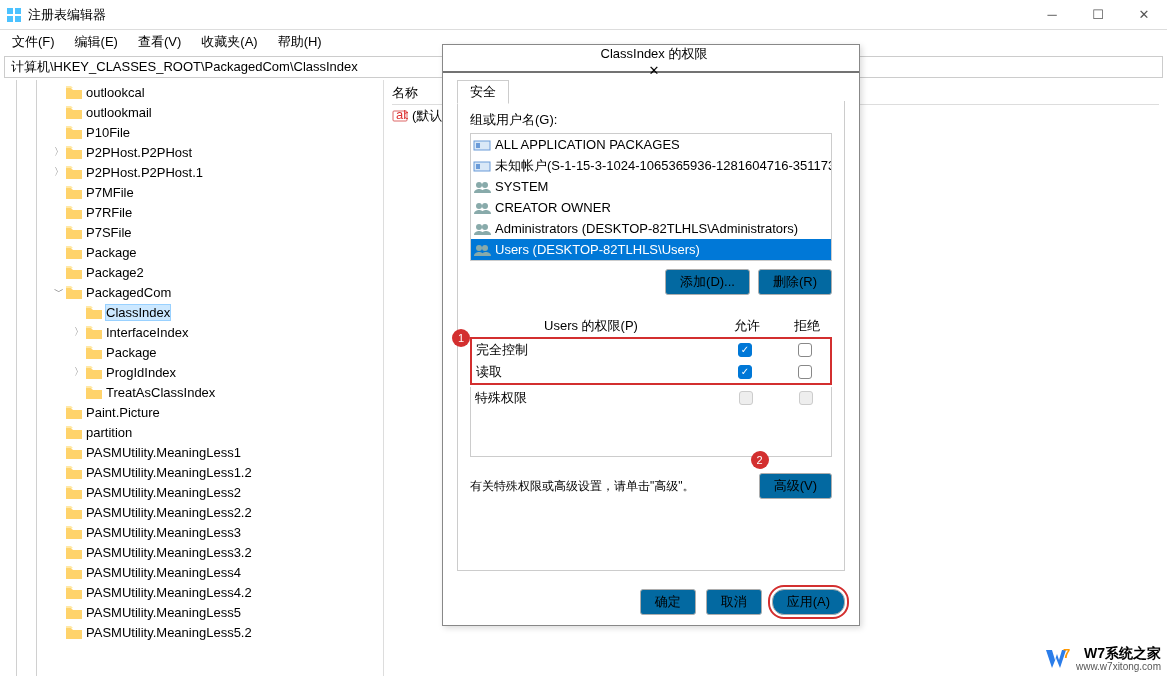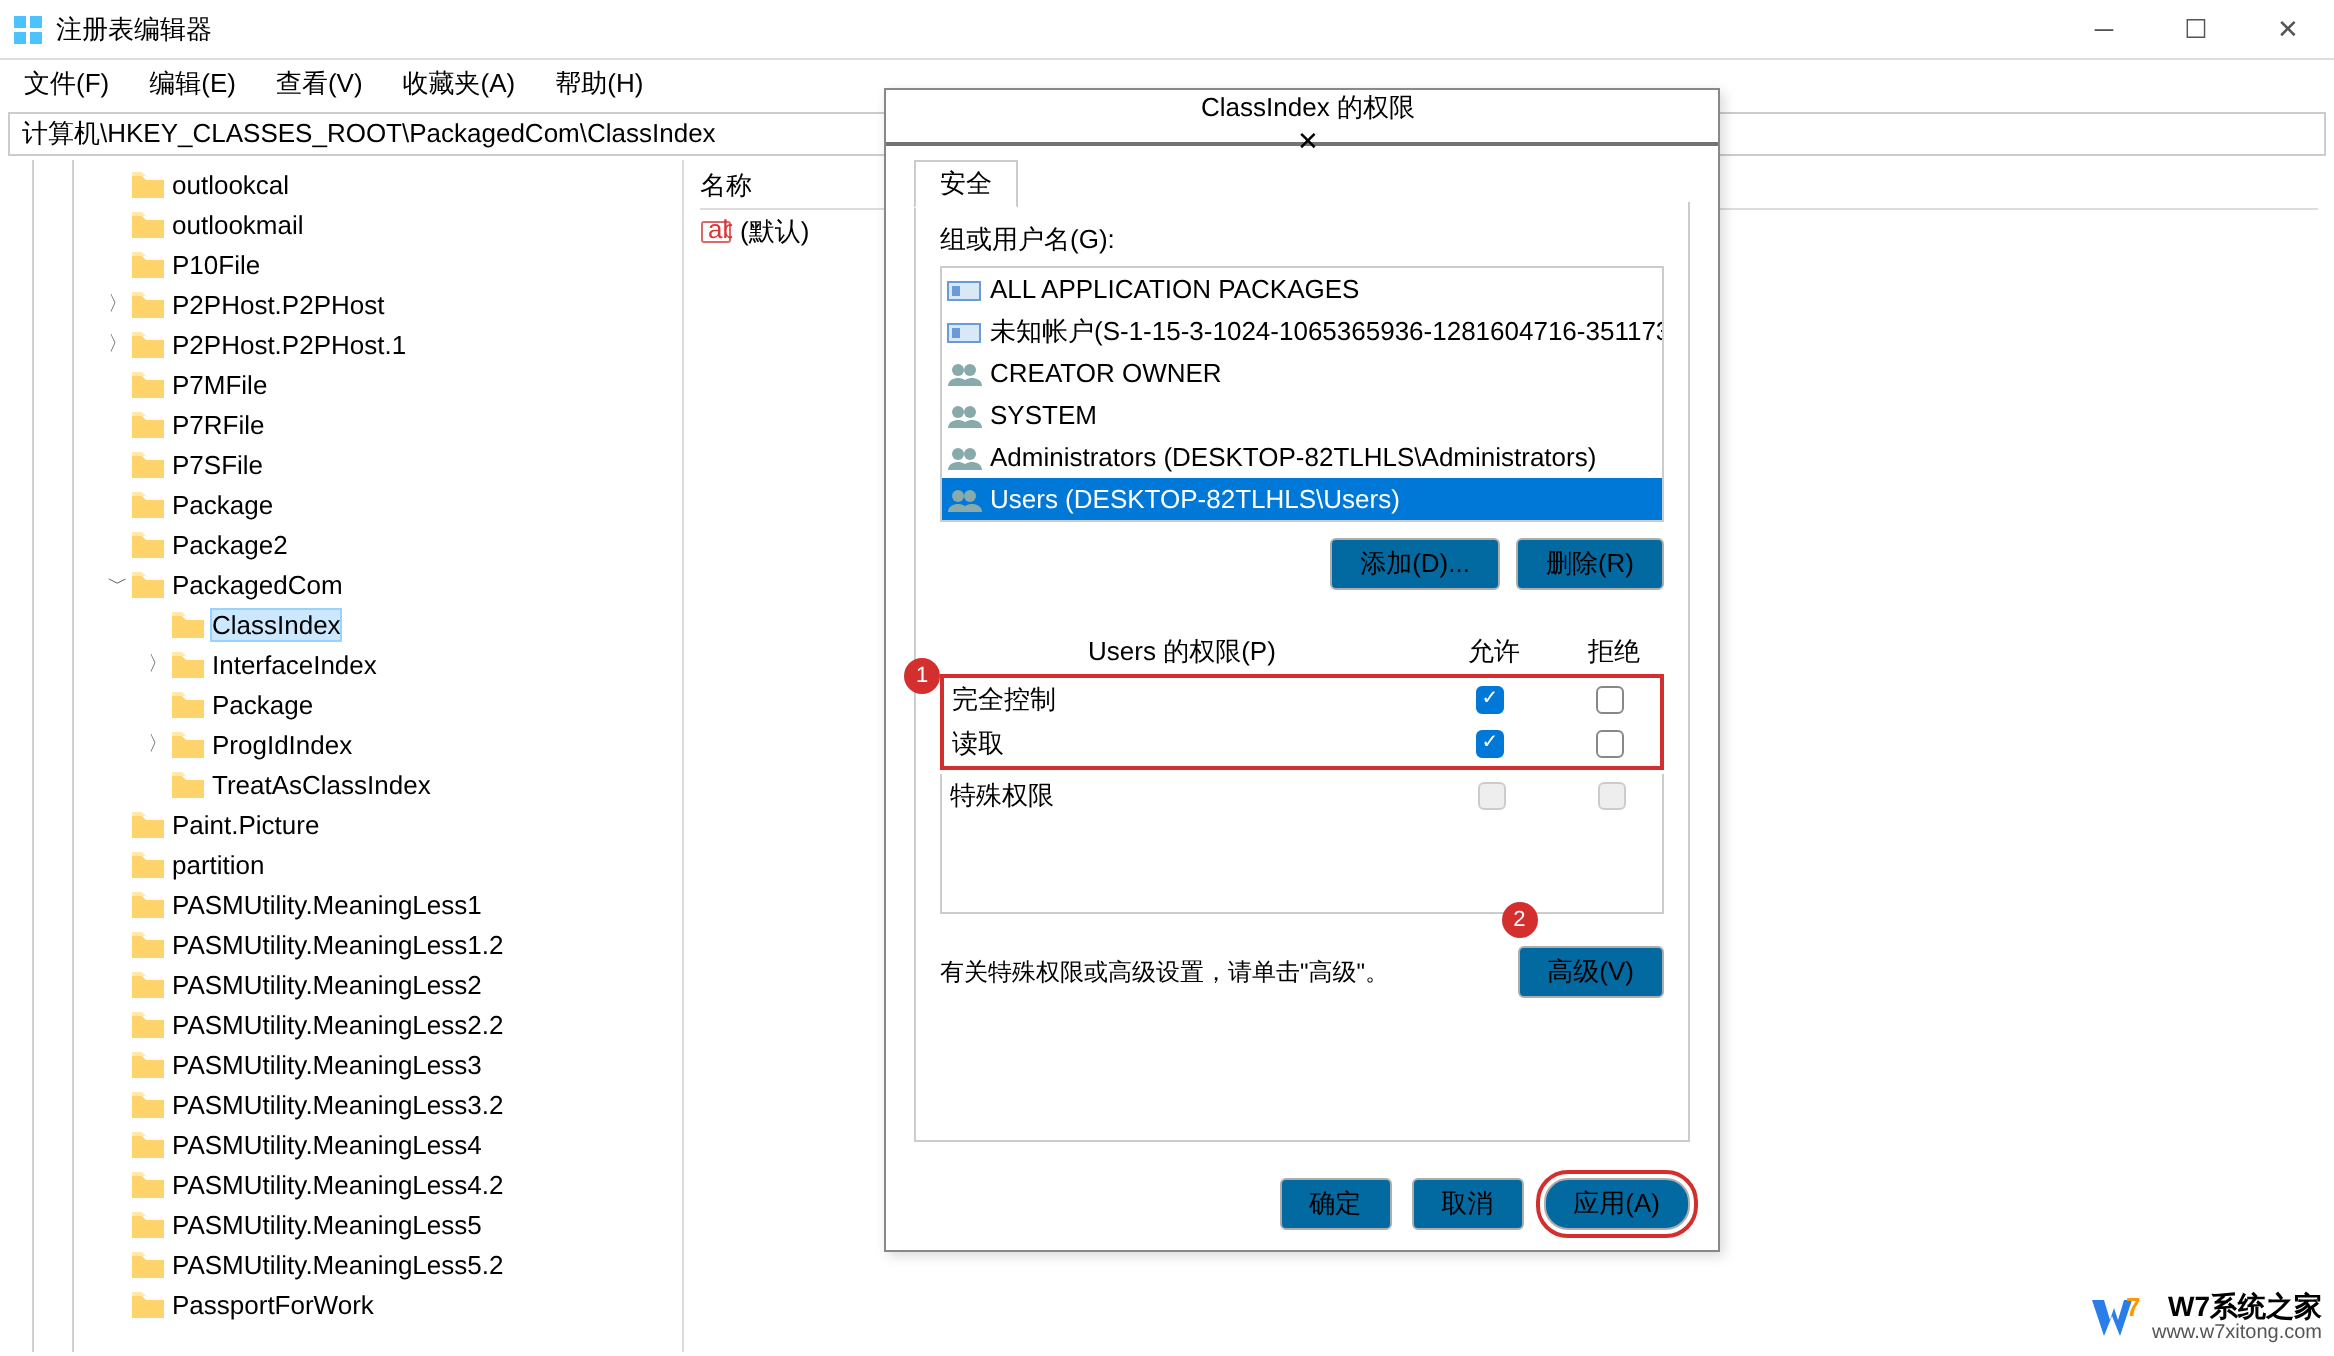--- a/index.html
+++ b/index.html
@@ -6,21 +6,21 @@
   body { margin: 0; padding: 0; background: #fff; width: 1167px; height: 678px; overflow: hidden; position: relative; }
   .titlebar { height: 30px; display: flex; align-items: center; padding-left: 6px; border-bottom: 1px solid #ddd; }
   .titlebar-icon { width: 16px; height: 16px; margin-right: 6px; }
   .titlebar-title { flex: 1; }
   .win-controls { display: flex; }
   .win-btn { width: 46px; height: 30px; display: flex; align-items: center; justify-content: center; color: #555; }
   .menubar { height: 24px; display: flex; align-items: center; padding-left: 4px; gap: 4px; }
   .menu-item { padding: 2px 8px; }
   .pathbar { height: 22px; border: 1px solid #ccc; margin: 2px 4px; padding: 2px 6px; font-size: 12px; display: flex; align-items: center; }
   .main { display: flex; height: calc(678px - 30px - 24px - 28px); }
-  .tree-pane { width: 342px; border-right: 1px solid #ddd; overflow: auto; position: relative; padding-top: 2px; padding-left: 4px; }
+  .tree-pane { width: 384px; border-right: 1px solid #ddd; overflow: auto; position: relative; padding-top: 2px; padding-left: 4px; }
   .tree-row { display: flex; align-items: center; height: 20px; white-space: nowrap; }
   .tree-indent { display: inline-block; }
   .expander { width: 14px; display: inline-flex; justify-content: center; color: #666; font-size: 10px; }
   .folder-icon { width: 16px; height: 13px; margin-right: 4px; }
   .tree-label {}
   .tree-row.selected .tree-label { background: #cce8ff; outline: 1px solid #99d1ff; }
   .values-pane { flex: 1; padding: 4px 8px; }
   .values-header { display: flex; border-bottom: 1px solid #ddd; padding-bottom: 2px; margin-bottom: 2px; }
   .values-header-col { width: 140px; }
   .val-row { display: flex; align-items: center; height: 18px; }
@@ -348,29 +348,20 @@
       </div>
       <div class="tree-row">
         <span class="tree-indent" style="width:48px"></span>
         <span class="expander"></span>
         <svg class="folder-icon" viewBox="0 0 16 13">
           <path fill="#ffd36b" d="M0 2h5l2 2h9v9H0z"></path>
           <path fill="#ffe9a8" d="M0 0h5l2 2H0z"></path>
         </svg>
         <span class="tree-label">PASMUtility.MeaningLess5.2</span>
       </div>
-      <div class="tree-row">
-        <span class="tree-indent" style="width:48px"></span>
-        <span class="expander"></span>
-        <svg class="folder-icon" viewBox="0 0 16 13">
-          <path fill="#ffd36b" d="M0 2h5l2 2h9v9H0z"></path>
-          <path fill="#ffe9a8" d="M0 0h5l2 2H0z"></path>
-        </svg>
-        <span class="tree-label">PassportForWork</span>
-      </div>
     </div>
   <div class="values-pane">
     <div class="values-header">
       <div class="values-header-col">名称</div>
     </div>
     <div id="values-body">
         <div class="val-row">
           <svg class="val-icon" viewBox="0 0 16 16">
             <rect x="1" y="3" width="14" height="10" rx="1" fill="#fff" stroke="#d66"></rect>
             <text x="4" y="11" font-size="8" fill="#d33">ab</text>
@@ -410,30 +401,30 @@
             </svg>
             <span>未知帐户(S-1-15-3-1024-1065365936-1281604716-351173...</span>
           </div>
           <div class="user-row">
             <svg class="user-icon" viewBox="0 0 18 14">
               <circle cx="6" cy="5" r="3" fill="#8aa"></circle>
               <circle cx="12" cy="5" r="3" fill="#8aa"></circle>
               <path d="M1 13c0-3 3-4 5-4s5 1 5 4" fill="#8aa"></path>
               <path d="M8 13c0-3 3-4 5-4s5 1 5 4" fill="#8aa"></path>
             </svg>
-            <span>CREATOR OWNER</span>
+            <span>SYSTEM</span>
           </div>
           <div class="user-row">
             <svg class="user-icon" viewBox="0 0 18 14">
               <circle cx="6" cy="5" r="3" fill="#8aa"></circle>
               <circle cx="12" cy="5" r="3" fill="#8aa"></circle>
               <path d="M1 13c0-3 3-4 5-4s5 1 5 4" fill="#8aa"></path>
               <path d="M8 13c0-3 3-4 5-4s5 1 5 4" fill="#8aa"></path>
             </svg>
-            <span>SYSTEM</span>
+            <span>CREATOR OWNER</span>
           </div>
           <div class="user-row">
             <svg class="user-icon" viewBox="0 0 18 14">
               <circle cx="6" cy="5" r="3" fill="#8aa"></circle>
               <circle cx="12" cy="5" r="3" fill="#8aa"></circle>
               <path d="M1 13c0-3 3-4 5-4s5 1 5 4" fill="#8aa"></path>
               <path d="M8 13c0-3 3-4 5-4s5 1 5 4" fill="#8aa"></path>
             </svg>
             <span>Administrators (DESKTOP-82TLHLS\Administrators)</span>
           </div>

